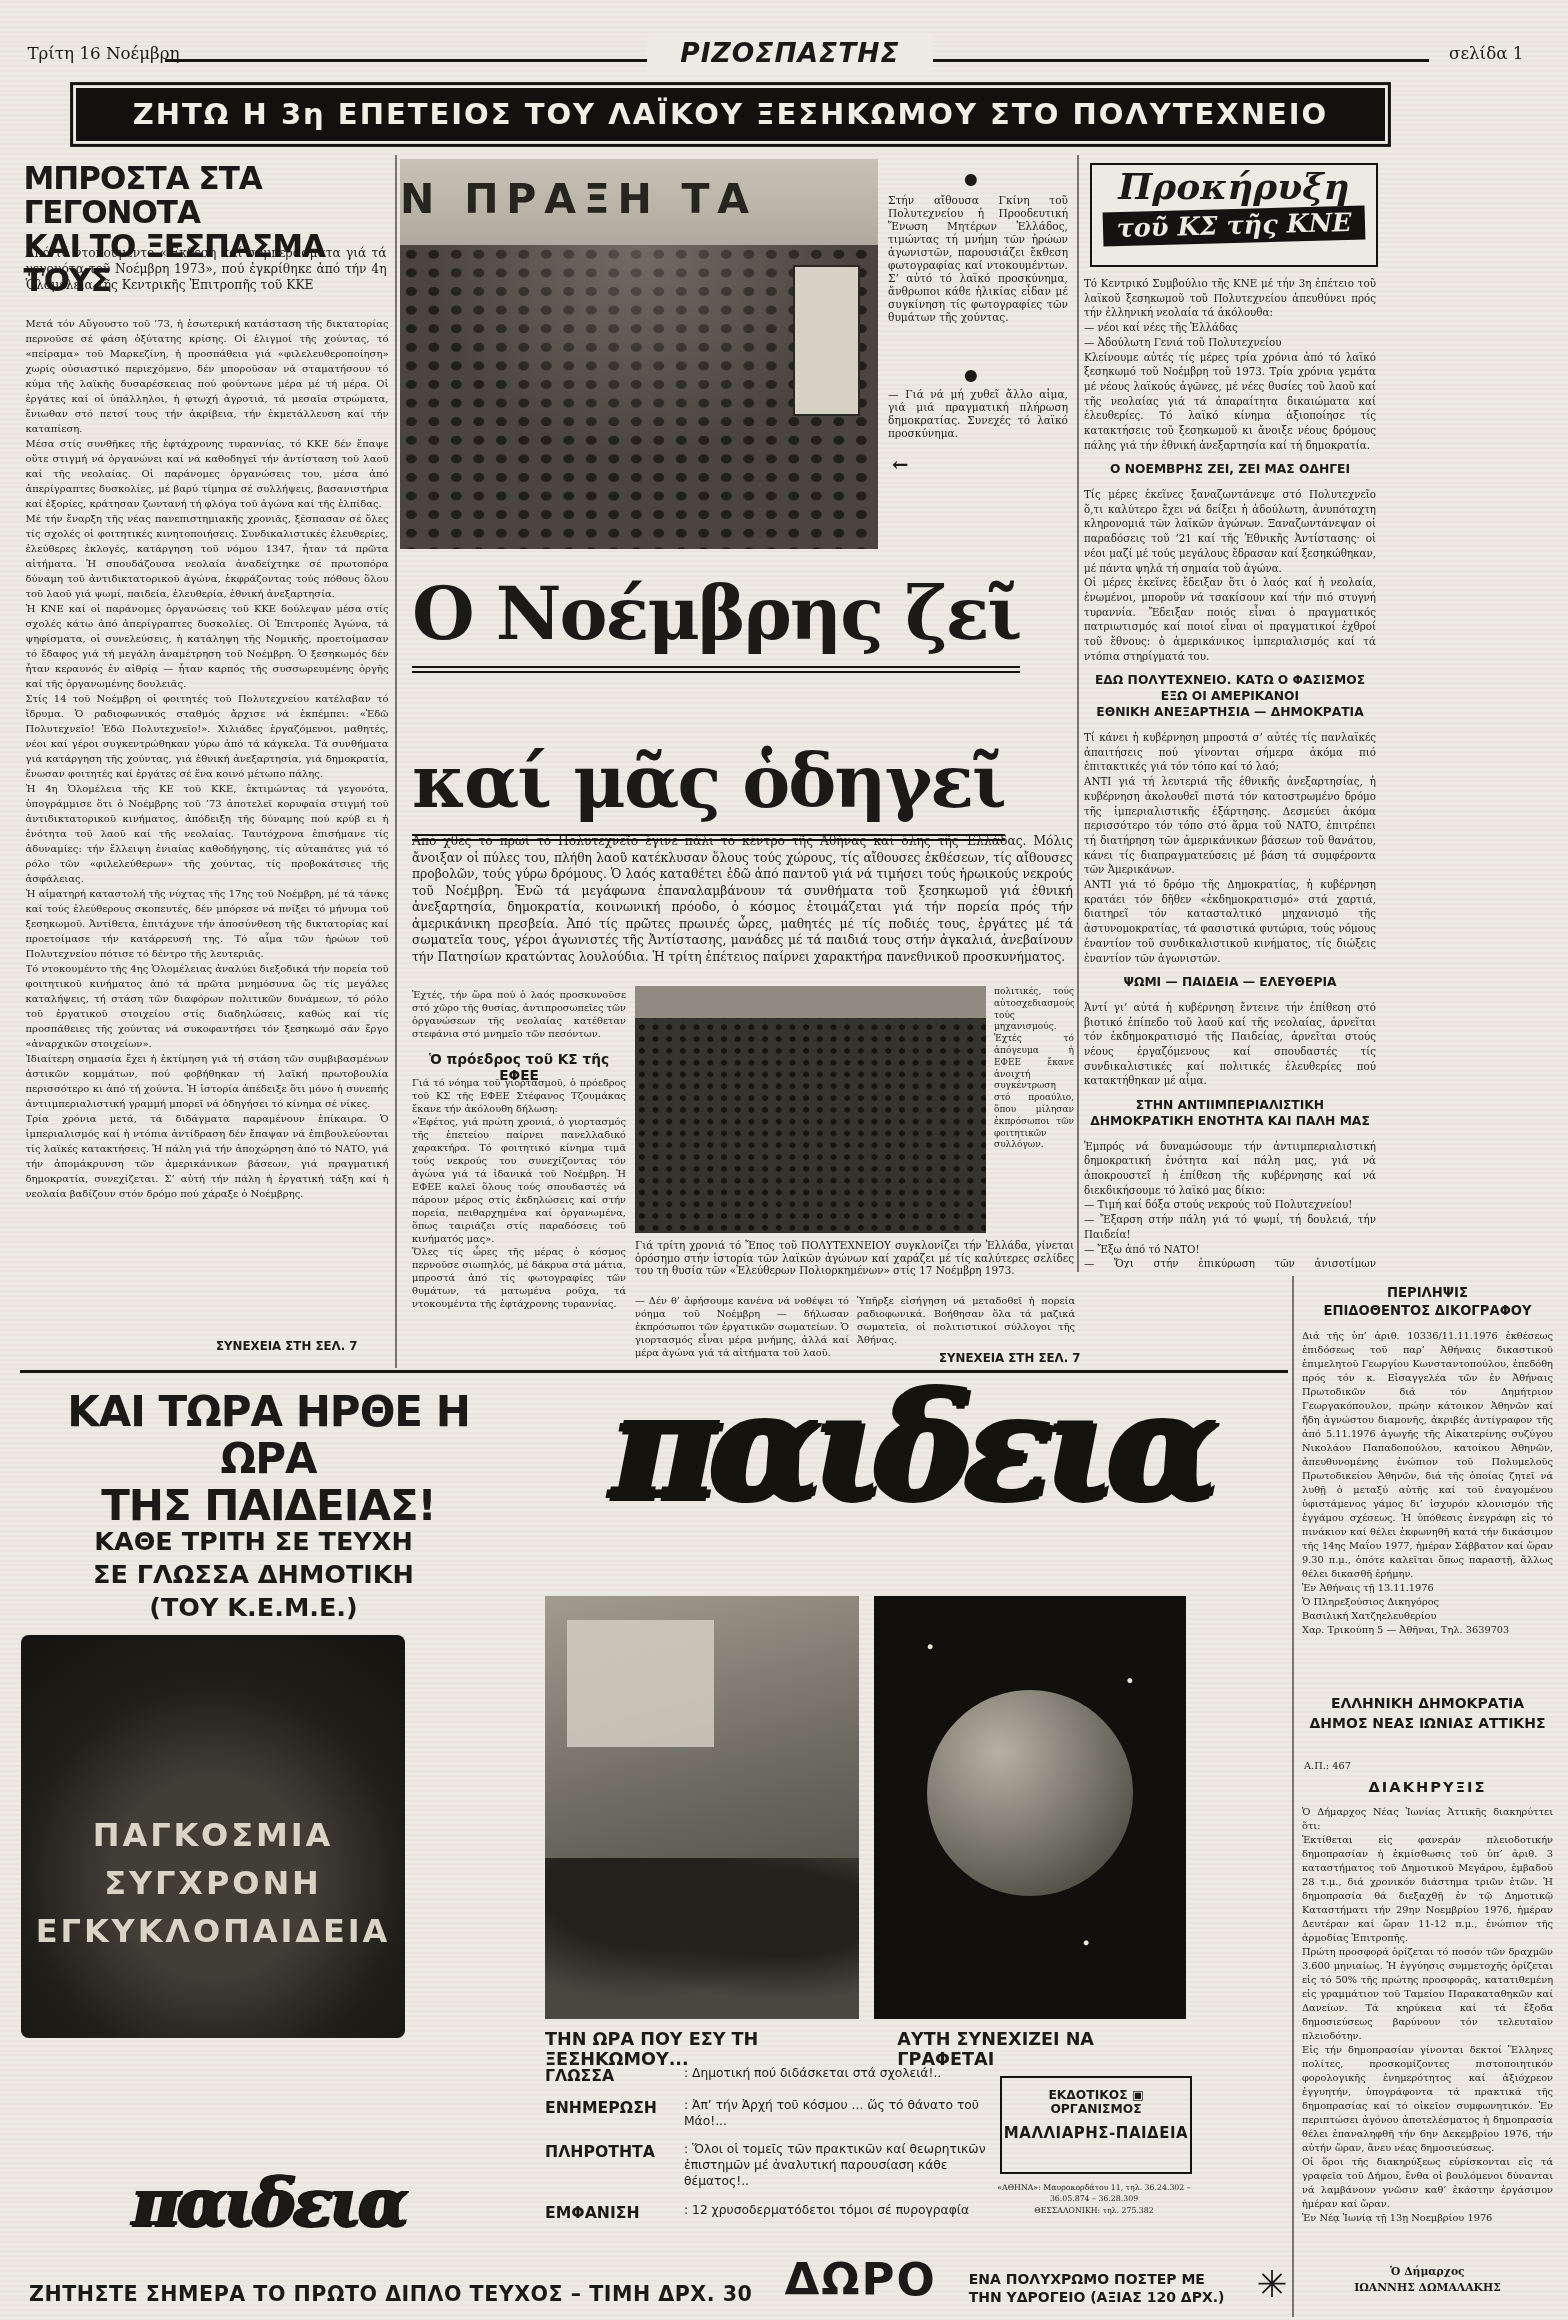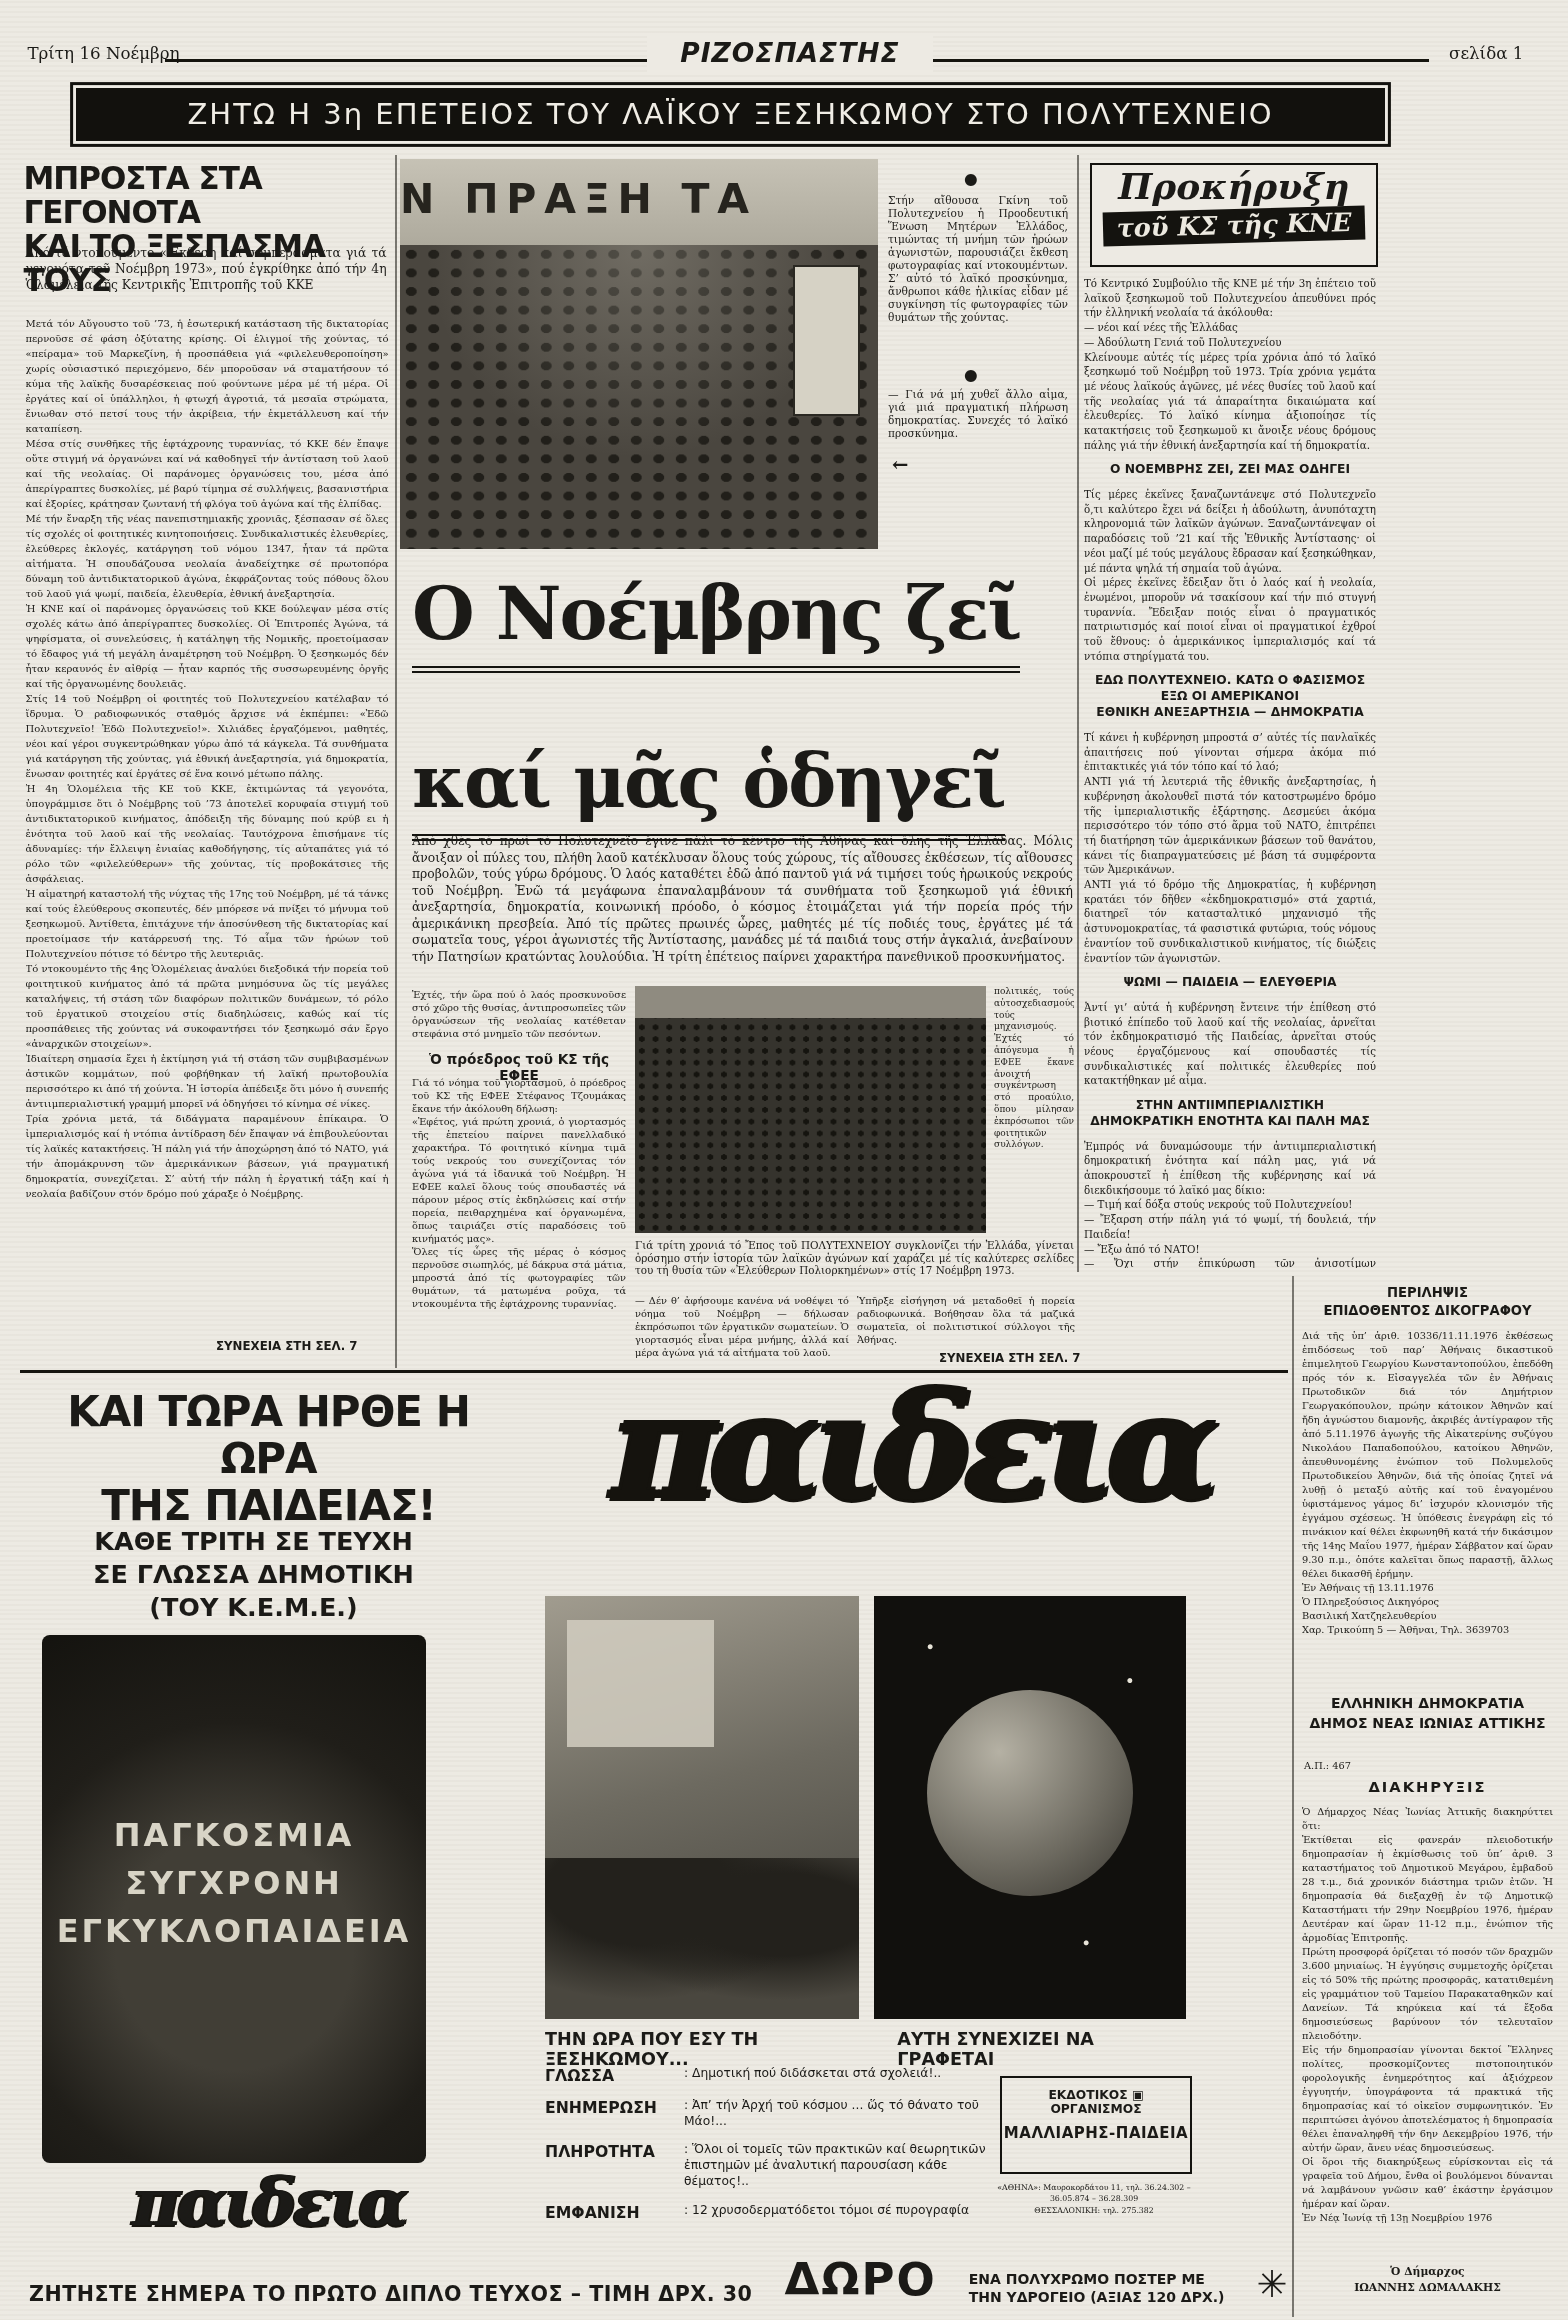--- a/index.html
+++ b/index.html
@@ -13,21 +13,21 @@
   .sans{font-family:"DejaVu Sans",sans-serif;}
   .hide-ovf{overflow:hidden;}
 
   #hdr-date{left:27.4px;top:43px;font-size:16.7px;}
   #hdr-rule{left:165px;top:59px;width:1264px;height:2.9px;background:#16150f;}
   #masthead{left:647px;top:35px;width:274px;text-align:center;font-family:"DejaVu Sans",sans-serif;
     font-weight:bold;font-style:italic;font-size:26.5px;letter-spacing:1px;background:#edeae3;padding:2px 5.9px 3.9px;}
   #hdr-page{left:1449px;top:43px;font-size:16.7px;}
 
   #banner{left:76px;top:88px;width:1309px;height:53px;background:#12110d;color:#f0ede5;
-    font-family:"DejaVu Sans",sans-serif;font-weight:normal;font-size:29px;line-height:53px;
+    font-family:"DejaVu Sans",sans-serif;font-weight:bold;font-size:29px;line-height:53px;
     text-align:center;letter-spacing:2px;box-shadow:0 0 0 2.9px #edeae3, 0 0 0 5.9px #12110d;}
 
   .vrule{width:2px;background:rgba(25,23,18,.55);}
   #vr1{left:395px;top:155px;height:1213px;}
   #vr2{left:1077px;top:155px;height:1117px;}
   #vr3{left:1292px;top:1276px;height:1041px;}
   #hr-mid{left:19.6px;top:1370px;width:1268px;height:2.9px;background:#16150f;}
 
   #la-title{left:23.5px;top:161px;width:367px;font-family:"DejaVu Sans",sans-serif;font-weight:bold;
     font-size:31px;line-height:1.1;letter-spacing:-1px;}
@@ -80,21 +80,21 @@
   #colCside{left:994px;top:986px;width:80px;height:247px;font-size:9px;line-height:11.8px;}
   #cap2{left:635px;top:1239px;width:439px;height:49px;font-size:10.4px;line-height:12.5px;}
   #colB2{left:635px;top:1294px;width:214px;height:73px;font-size:9.8px;line-height:13px;}
   #colC2{left:857px;top:1294px;width:218px;height:53px;font-size:9.8px;line-height:13px;}
   #m-cont{left:939px;top:1351px;font-family:"DejaVu Sans",sans-serif;font-weight:bold;font-size:11.8px;}
 
   #adl-h{left:23.5px;top:1388px;width:490px;font-family:"DejaVu Sans",sans-serif;font-weight:bold;
     font-size:42px;line-height:1.12;text-align:center;letter-spacing:-1px;}
   #adl-sub{left:43px;top:1525px;width:421px;font-family:"DejaVu Sans",sans-serif;font-weight:bold;
     font-size:25.5px;line-height:1.3;text-align:center;}
-  #adl-img{left:42px;top:1635px;width:384px;height:528px;border-radius:7.8px;
+  #adl-img{left:21px;top:1635px;width:384px;height:403px;border-radius:7.8px;
     background:radial-gradient(circle at 50% 60%, #413e36 0 32%, #201e19 62%, #14130f 100%);}
   #adl-img-title{position:absolute;left:0;top:176px;width:100%;text-align:center;color:#d8d4c6;
     font-family:"DejaVu Sans",sans-serif;font-weight:bold;font-size:32px;line-height:1.5;letter-spacing:2.9px;}
   #adl-logo{left:29px;top:2164px;width:480px;text-align:center;font-family:"DejaVu Serif",serif;
     font-style:italic;font-weight:bold;font-size:65px;letter-spacing:-2.9px;
     text-shadow:2px 0 0 #17150f,-2px 0 0 #17150f,0 2px 0 #17150f;}
 
   #adc-logo{left:534px;top:1374px;width:755px;text-align:center;font-family:"DejaVu Serif",serif;
     font-style:italic;font-weight:bold;font-size:145px;line-height:147px;letter-spacing:-7.8px;color:#15130e;
     text-shadow:3.9px 0 0 #15130e,-3.9px 0 0 #15130e,0 2.9px 0 #15130e,0 -2.9px 0 #15130e;}

